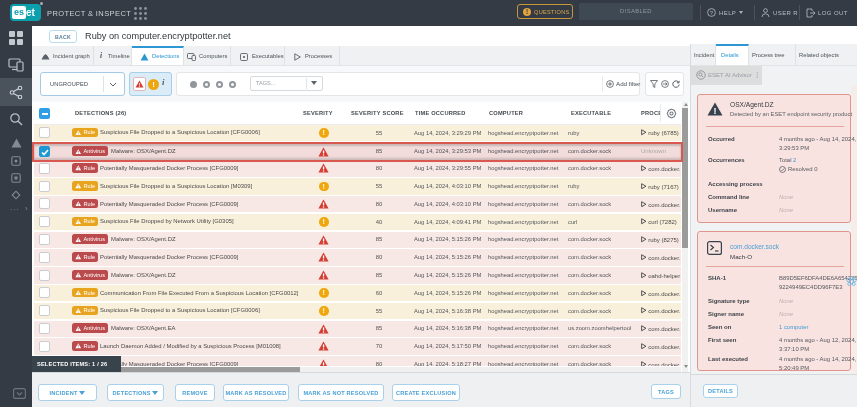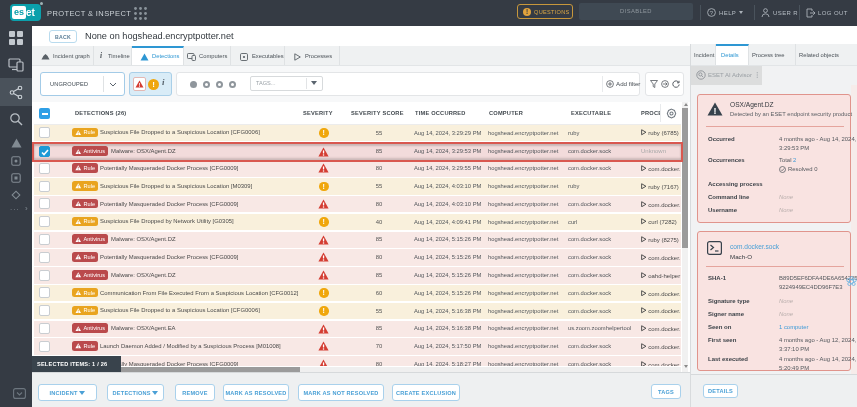--- a/index.html
+++ b/index.html
@@ -139,21 +139,21 @@
     </svg>
 <div class="abs" style="left:10px;top:203px;color:#828b93;font-size:8px;letter-spacing:1px;">...</div>
 <div class="abs" style="left:25px;top:204px;color:#828b93;font-size:8px;">›</div>
 <svg class="abs" style="left:13px;top:388px" width="13" height="11" viewBox="0 0 13 11">
       <rect x="0.6" y="0.6" width="11.8" height="9.8" rx="2" fill="none" stroke="#6d767f" stroke-width="1.1"></rect>
       <path d="M4 4.5 L6.5 7 L9 4.5" fill="none" stroke="#6d767f" stroke-width="1.1"></path>
     </svg>
 
 <div class="abs" id="titlebar"></div>
 <div class="abs bluebtn" style="left:49px;top:30px;width:28px;height:13px;font-size:5.2px;color:#5a7d96;border-color:#b9dbee;">BACK</div>
-<div class="abs" style="left:85px;top:30.5px;font-size:9.2px;color:#31373d;">None on hogshead.encryptpotter.net</div>
+<div class="abs" style="left:85px;top:30.5px;font-size:9.2px;color:#31373d;">Ruby on computer.encryptpotter.net</div>
 
 <div class="abs tabbar" style="left:32px;top:46px;width:658px;height:20px;">
   <div class="tab" style="left:0;width:62px;"></div>
       <div class="tab" style="left:62px;width:38px;"></div>
   <div class="tab active" style="left:100px;width:52px;"></div>
   <div class="tab" style="left:152px;width:47px;"></div>
   <div class="tab" style="left:199px;width:54px;"></div>
   <div class="tab" style="left:253px;width:55px;"></div>
 </div>
 <svg class="abs" style="left:41px;top:53px" width="9" height="7" viewBox="0 0 9 7">

